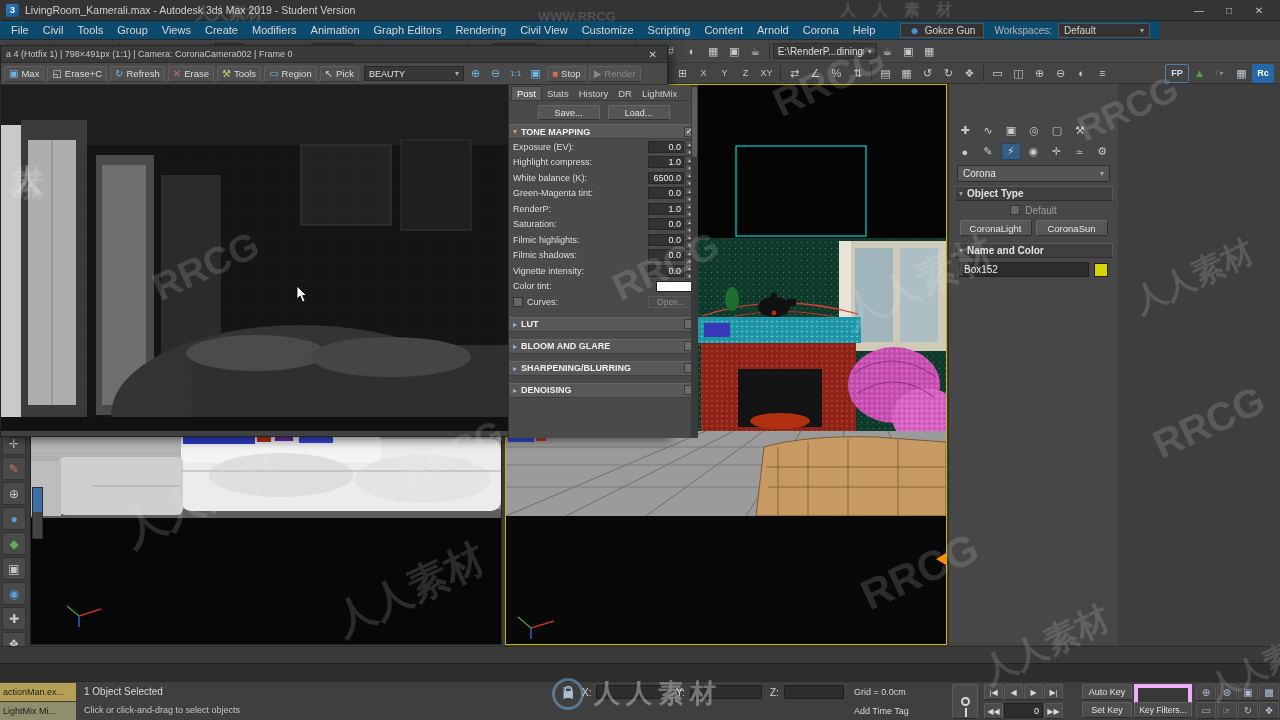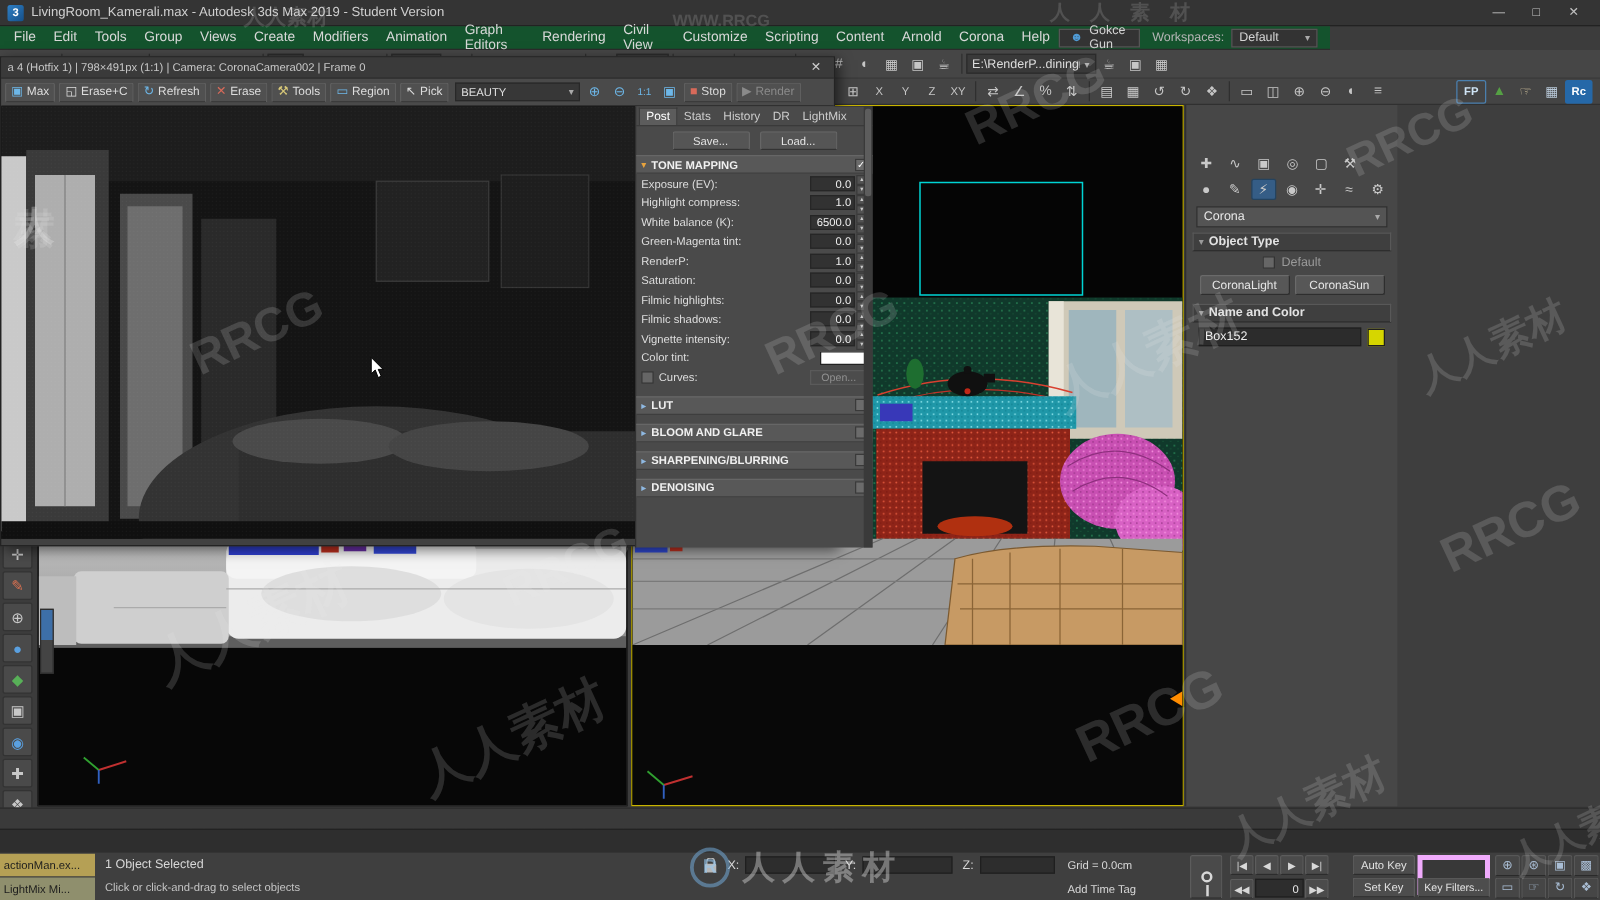--- a/index.html
+++ b/index.html
@@ -8,21 +8,21 @@
        font-family:"Liberation Sans","DejaVu Sans",sans-serif;color:#d4d4d4;font-size:11px}
   
   .titlebar{position:absolute;left:0;top:0;width:1280px;height:21px;background:#343434;border-bottom:1px solid #222;
             display:flex;align-items:center;padding:0 6px;gap:6px;z-index:3}
   .appicon{width:13px;height:13px;background:linear-gradient(135deg,#2f7fc4,#15508a);color:#fff;font-size:9px;font-weight:bold;
            display:flex;align-items:center;justify-content:center;border-radius:2px}
   .title-text{font-size:10.5px;color:#cfcfcf}
   .winbtns{margin-left:auto;display:flex;gap:16px;padding-right:8px}
   .winbtn{color:#c0c0c0;font-size:10px;width:14px;text-align:center}
   
-  .menubar{position:absolute;left:0;top:21px;width:1064px;height:19px;background:#14532d;border-bottom:1px solid #2c2c2c;
+  .menubar{position:absolute;left:0;top:21px;width:1160px;height:19px;background:#0c4a6e;border-bottom:1px solid #2c2c2c;
            display:flex;align-items:center;padding:0 4px;z-index:3}
   .menu-item{padding:0 7px;font-size:11px;color:#d8d8d8}
   .user-chip{margin-left:auto;display:flex;gap:5px;border:1px solid #555;background:#333;padding:1px 8px;font-size:10px;align-items:center;height:15px}
   .person{color:#4f9bd5;font-size:10px}
   .ws-label{font-size:10px;color:#b5b5b5;margin-left:10px}
   .ws-dd{width:92px;height:15px;background:#333;border:1px solid #555;display:flex;align-items:center;padding:0 5px;font-size:10px;margin:0 6px;gap:4px}
   .ddarrow{margin-left:auto;font-size:8px;color:#aaa}
   
   .toolbar{position:absolute;left:0;width:1280px;background:#464646;display:flex;align-items:center;z-index:2}
   .r1{top:40px;height:23px;border-bottom:1px solid #383838;padding-left:4px}
@@ -130,21 +130,21 @@
     <span class="title-text">LivingRoom_Kamerali.max - Autodesk 3ds Max 2019 - Student Version</span>
     <span class="winbtns">
       <span class="winbtn">—</span>
       <span class="winbtn">□</span>
       <span class="winbtn">✕</span>
     </span>
   </div>
 
   <div class="menubar">
     <span class="menu-item">File</span>
-    <span class="menu-item">Edit</span>
+    <span class="menu-item">Civil</span>
     <span class="menu-item">Tools</span>
     <span class="menu-item">Group</span>
     <span class="menu-item">Views</span>
     <span class="menu-item">Create</span>
     <span class="menu-item">Modifiers</span>
     <span class="menu-item">Animation</span>
     <span class="menu-item">Graph Editors</span>
     <span class="menu-item">Rendering</span>
     <span class="menu-item">Civil View</span>
     <span class="menu-item">Customize</span>

